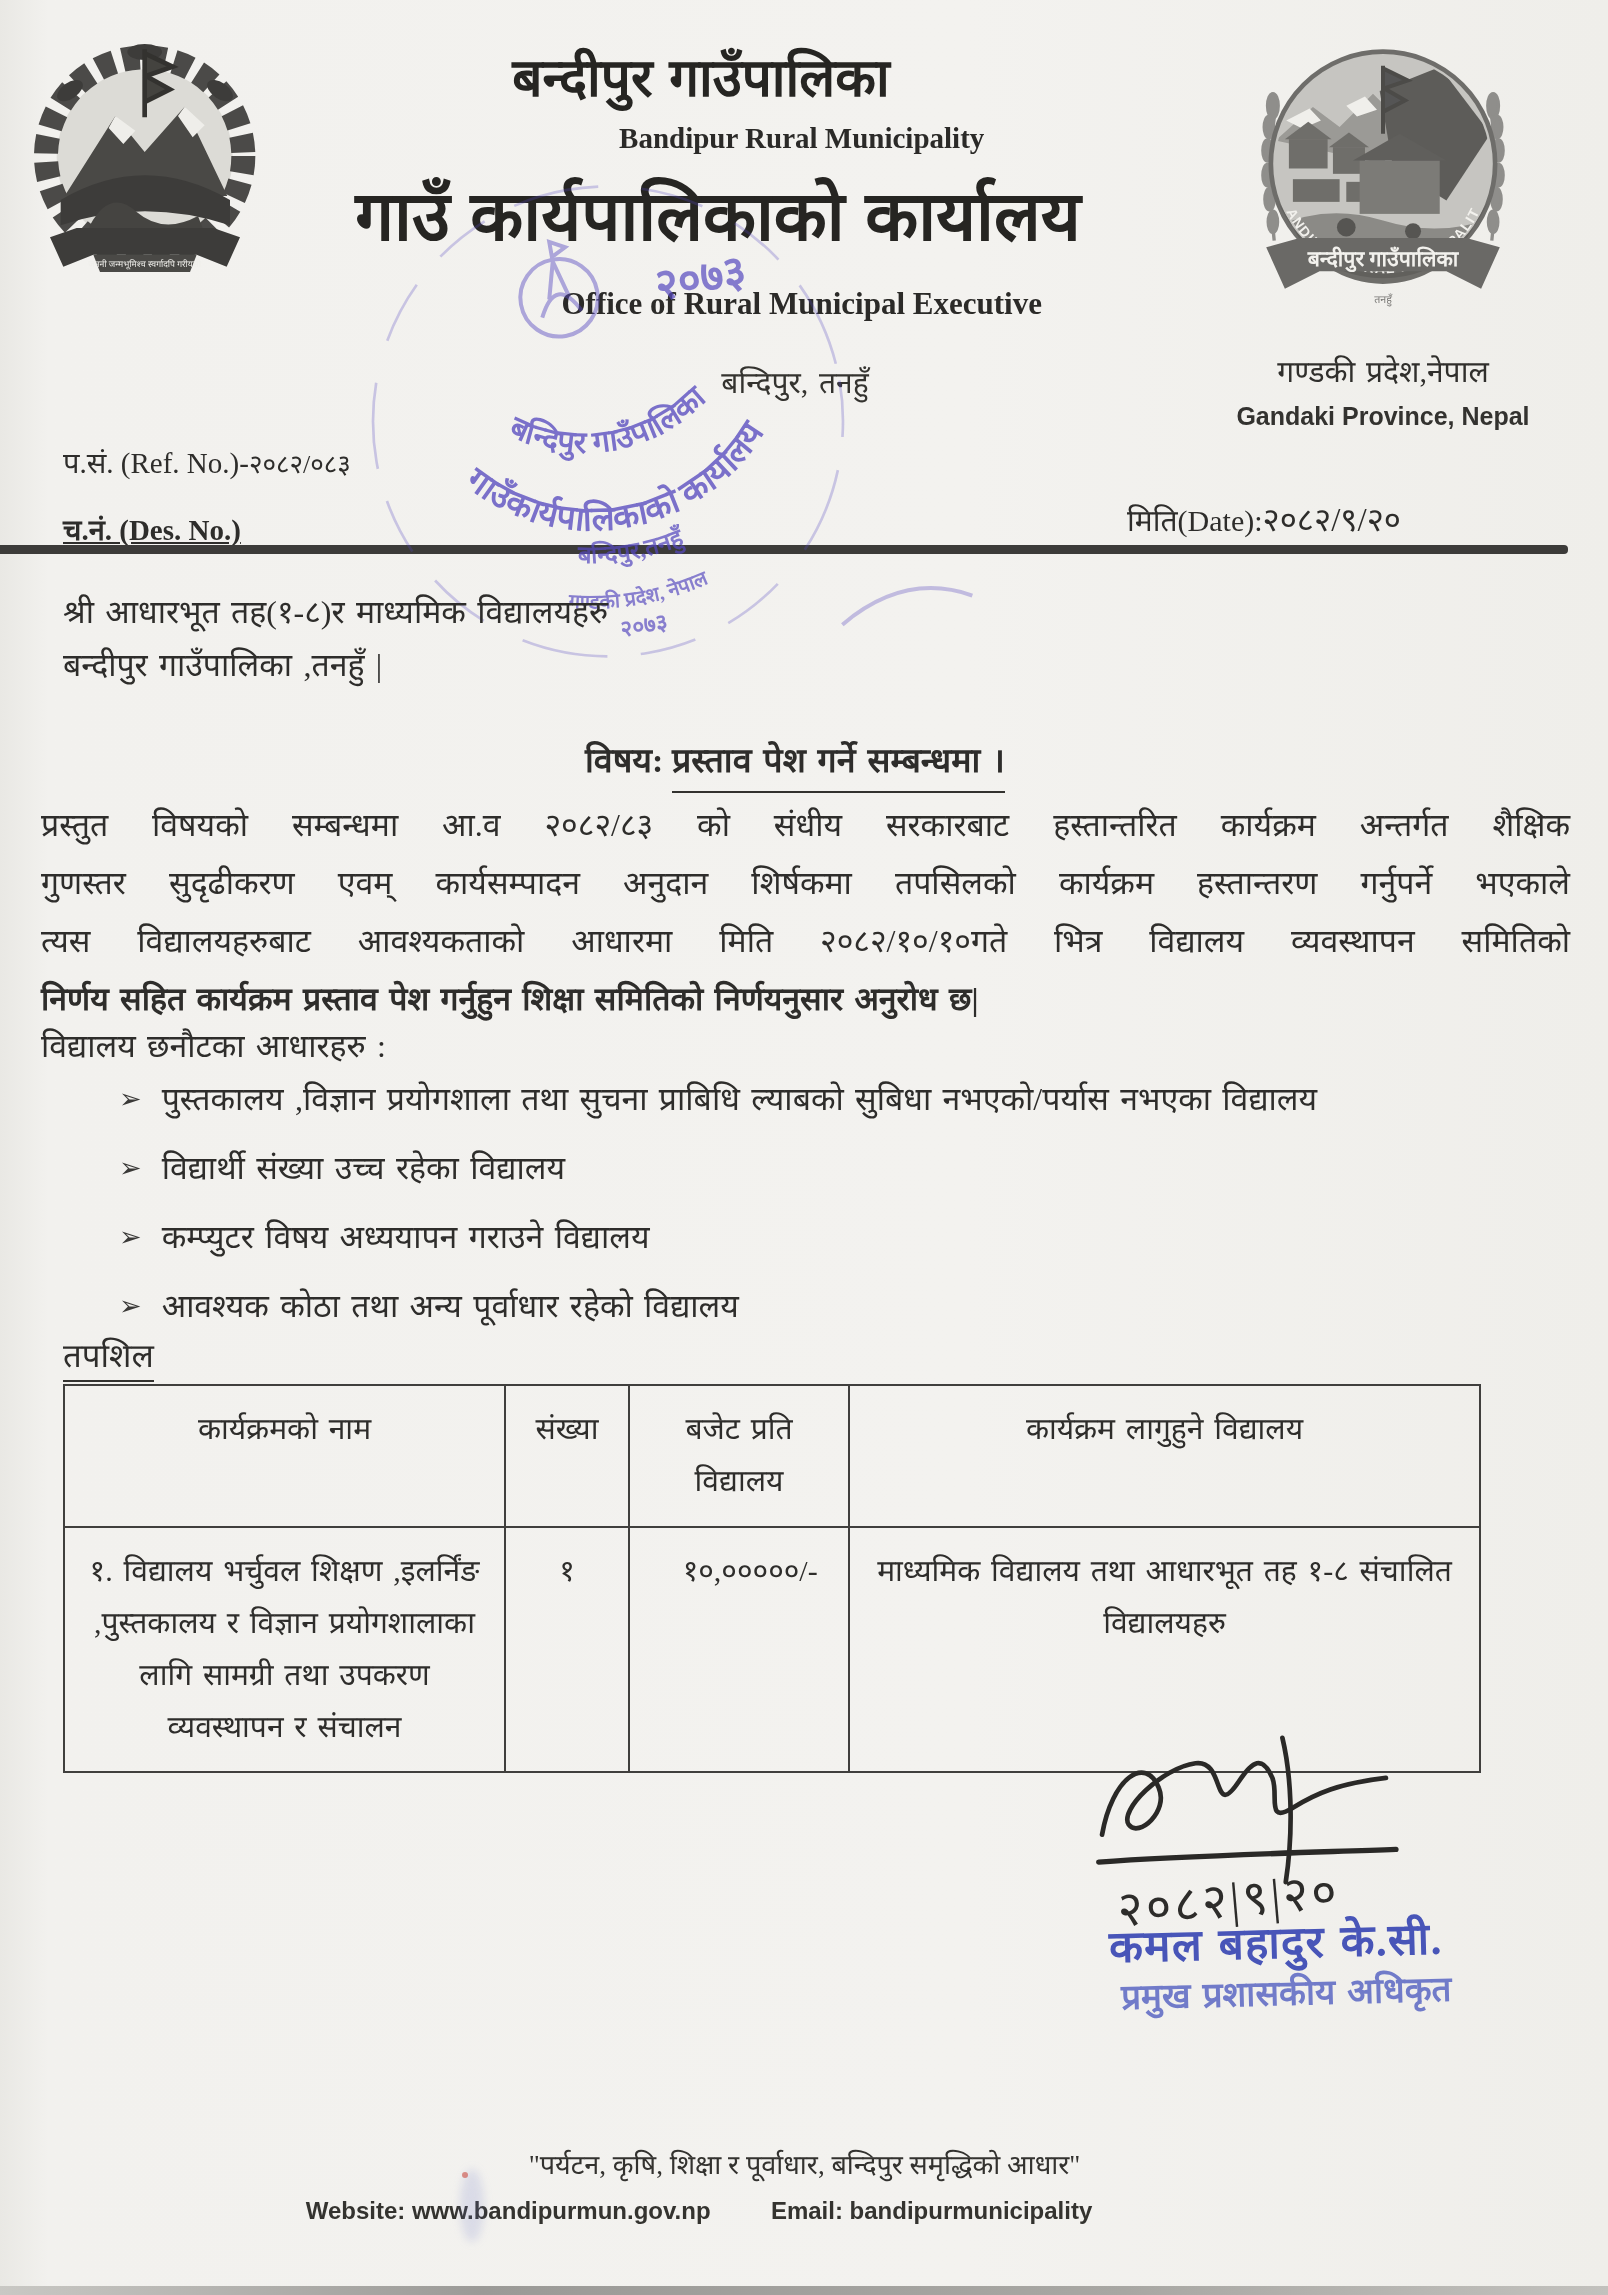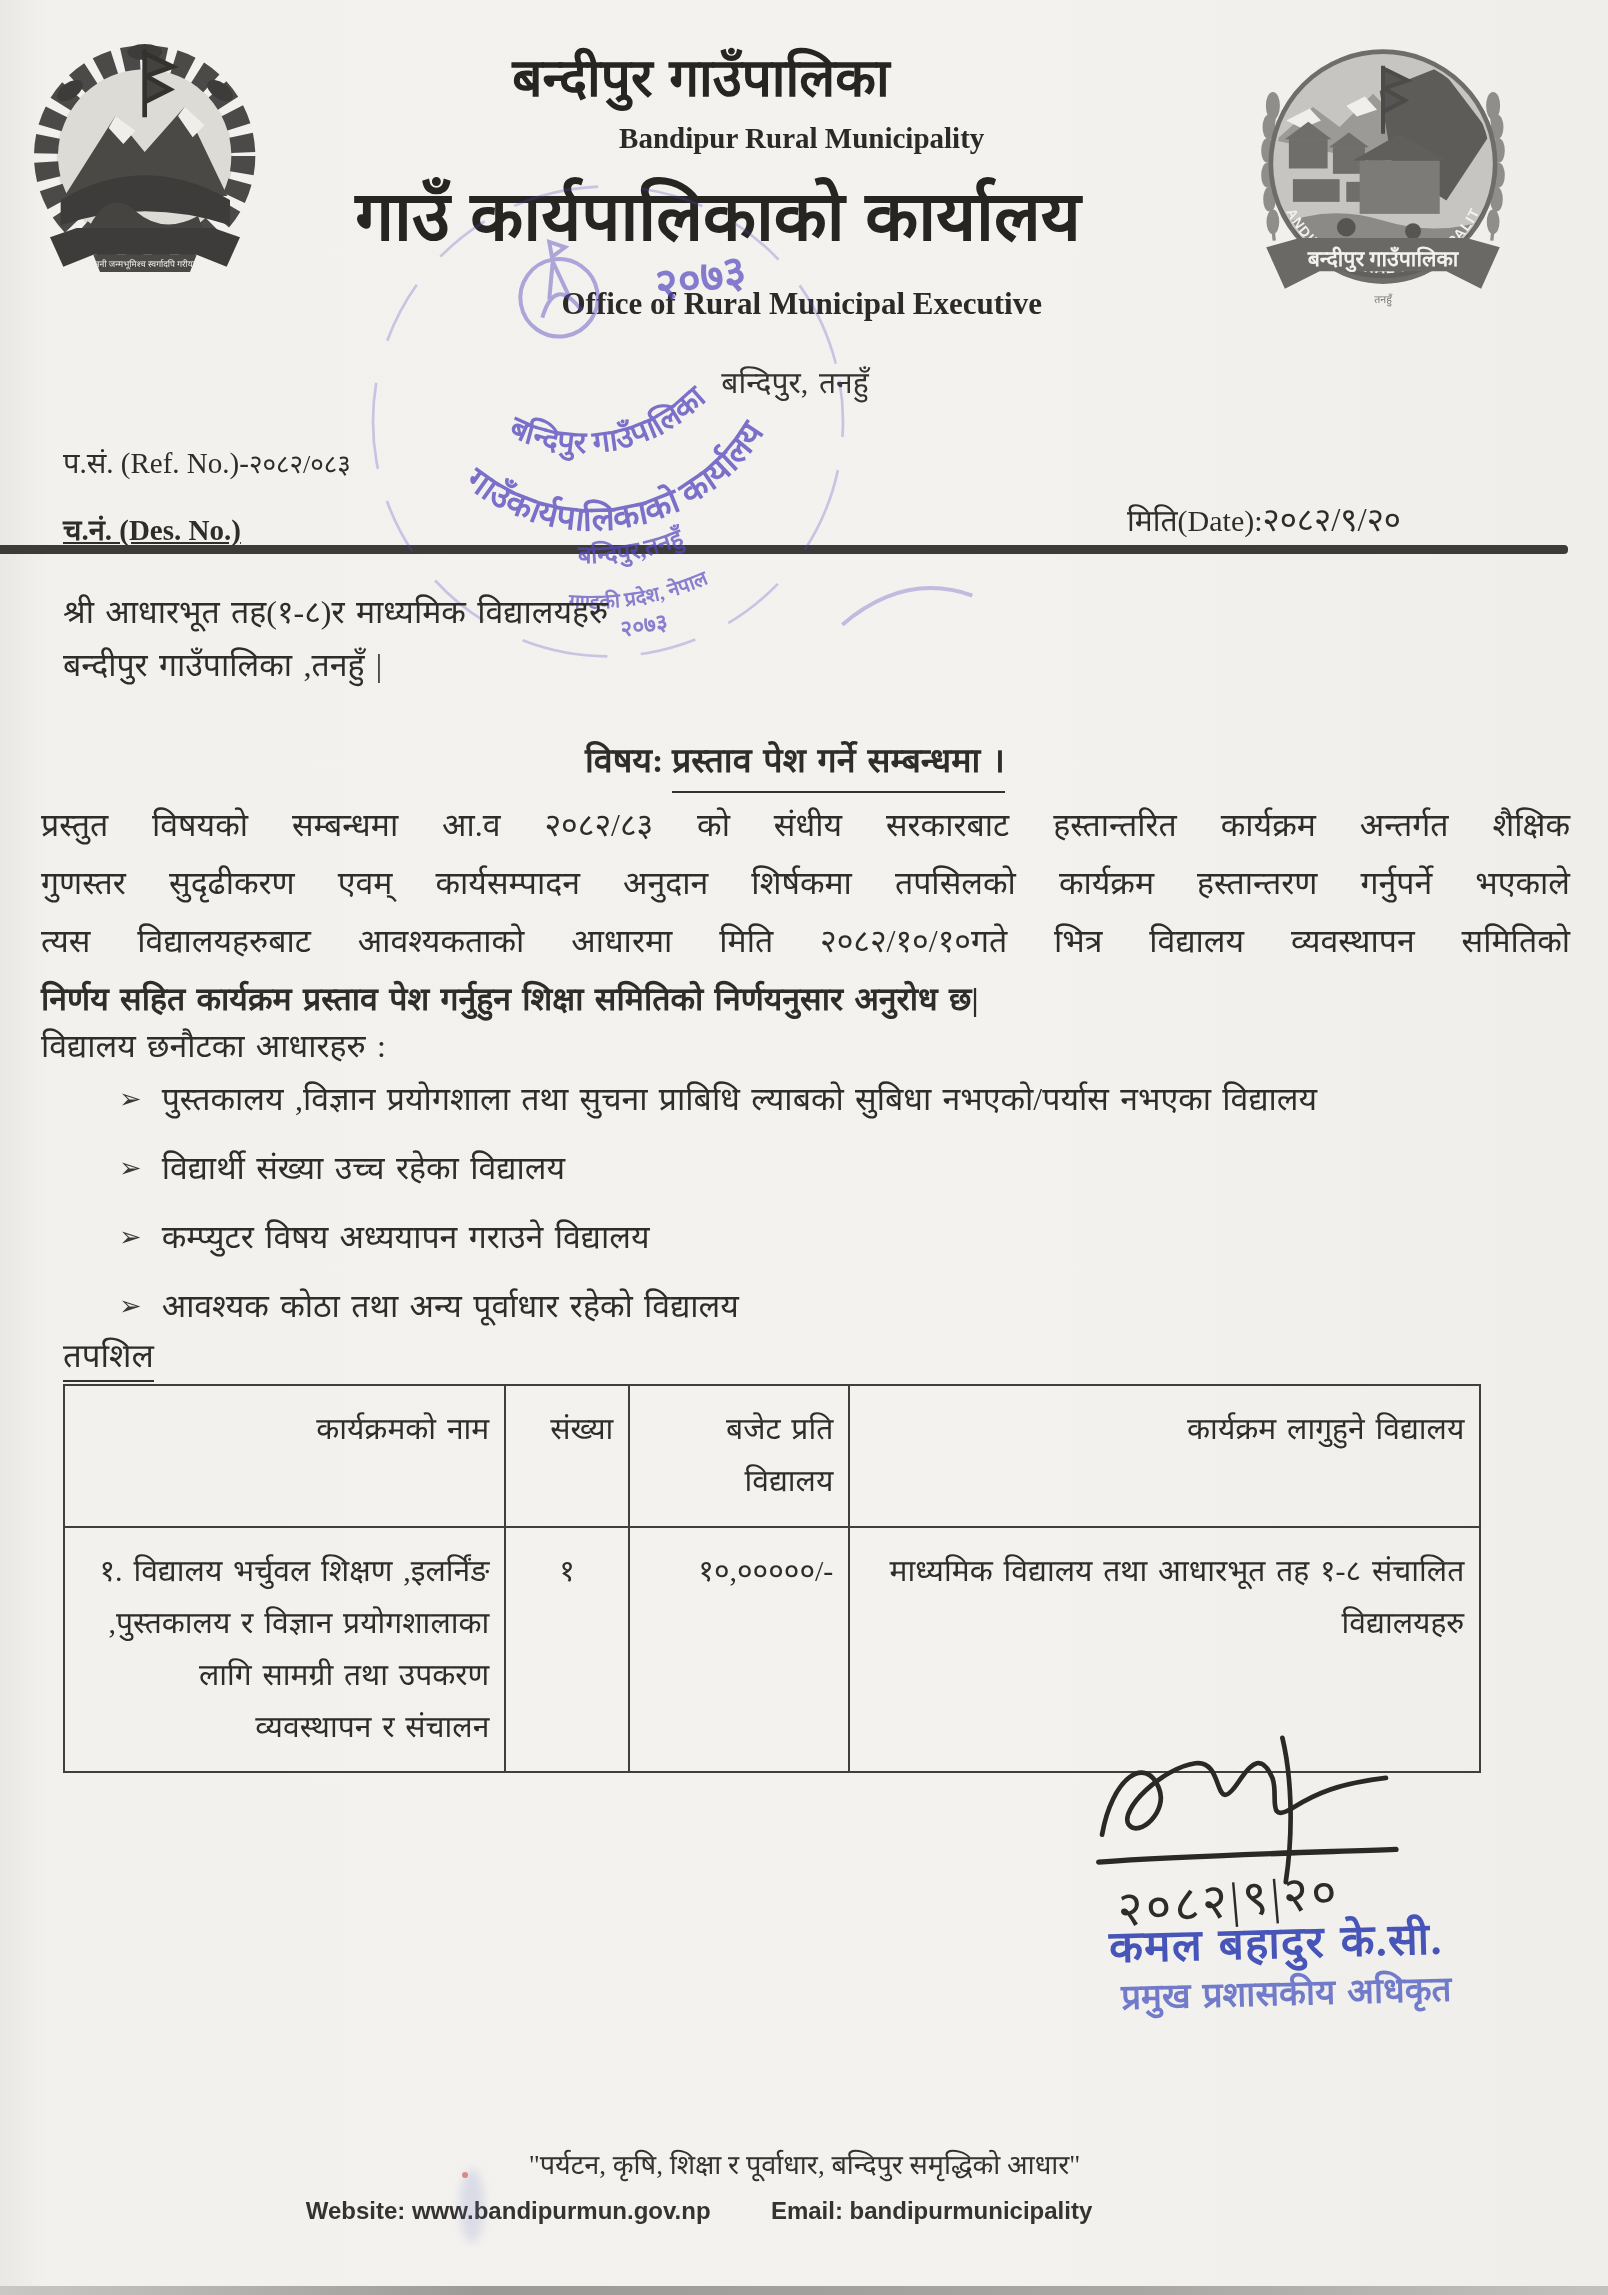--- a/index.html
+++ b/index.html
@@ -15,21 +15,21 @@
   .np-title{font-weight:bold;color:#262522;}
   .en-title{font-weight:bold;color:#2b2a28;}
   .sans{font-family:"Liberation Sans","DejaVu Sans",sans-serif;}
   .hr-rule{left:0;top:545px;width:1568px;height:8.7px;background:#3c3b39;border-radius:0 4px 4px 0;}
   .para-line{width:1529px;height:58px;font-size:32px;line-height:58px;text-align:justify;text-align-last:justify;white-space:normal;}
   .para-line.last{text-align:center;text-align-last:left;font-weight:bold;}
   .bullet-item{display:flex;align-items:flex-start;gap:20px;margin-bottom:24px;font-size:32px;line-height:45px;}
   .bullet-glyph{font-size:27px;line-height:44px;color:#3a3937;flex:0 0 auto;}
   table.sched{border-collapse:collapse;width:1416px;table-layout:fixed;}
   table.sched th,table.sched td{
-    border:2px solid #403f3d;vertical-align:top;text-align:right;
+    border:2px solid #403f3d;vertical-align:top;text-align:center;
     padding:17.4px 14.7px;font-size:30px;line-height:52px;font-weight:normal;color:#2e2d2b;
   }
   table.sched tr.hdr{height:142px;}
   table.sched tr.body-row{height:204px;}
   .underlined{border-bottom:2.7px solid #33322f;padding-bottom:12px;}
   .smudge{border-radius:50%;filter:blur(4px);}
 </style>
 </head>
 <body>
 
@@ -111,20 +111,24 @@
     <text x="205" y="358" text-anchor="middle" font-size="32" font-weight="bold" fill="#f2f1ed">बन्दीपुर गाउँपालिका</text>
     <text x="205" y="414" text-anchor="middle" font-size="16" fill="#7b7a77">तनहुँ</text>
   </svg>
 
   <div class="abs ctr np-title dev" style="top:39px;font-size:53px;margin-left:-94px;">बन्दीपुर गाउँपालिका</div>
   <div class="abs ctr en-title" style="top:122px;font-size:29px;margin-left:6.7px;">Bandipur Rural Municipality</div>
   <div class="abs ctr np-title dev" style="top:166px;font-size:69px;margin-left:-77px;">गाउँ कार्यपालिकाको कार्यालय</div>
   <div class="abs ctr en-title" style="top:286px;font-size:31px;margin-left:6.7px;">Office of Rural Municipal Executive</div>
   <div class="abs ctr dev" style="top:335px;font-size:30px;color:#34332f;margin-top:26px;">बन्दिपुर, तनहुँ</div>
 
+  <div class="abs" style="left:1196px;top:350px;width:374px;text-align:center;">
+    <div class="dev" style="font-size:30px;color:#302f2c;">गण्डकी प्रदेश,नेपाल</div>
+    <div class="sans" style="font-size:25px;font-weight:bold;margin-top:10.7px;color:#33322f;">Gandaki Province, Nepal</div>
+  </div>
 
   <div class="abs" style="left:63px;top:442px;font-size:29px;">
     <span>प.सं. (Ref. No.)-</span><span class="dev" style="font-size:26px;">२०८२/०८३</span>
   </div>
   <div class="abs" style="left:63px;top:509px;font-size:29px;font-weight:bold;text-decoration:underline;">च.नं. (Des. No.)</div>
 
   <div class="abs" style="left:1127px;top:496px;font-size:30px;">
     <span>मिति(Date):</span><span class="dev" style="font-size:33px;">२०८२/९/२०</span>
   </div>
 

